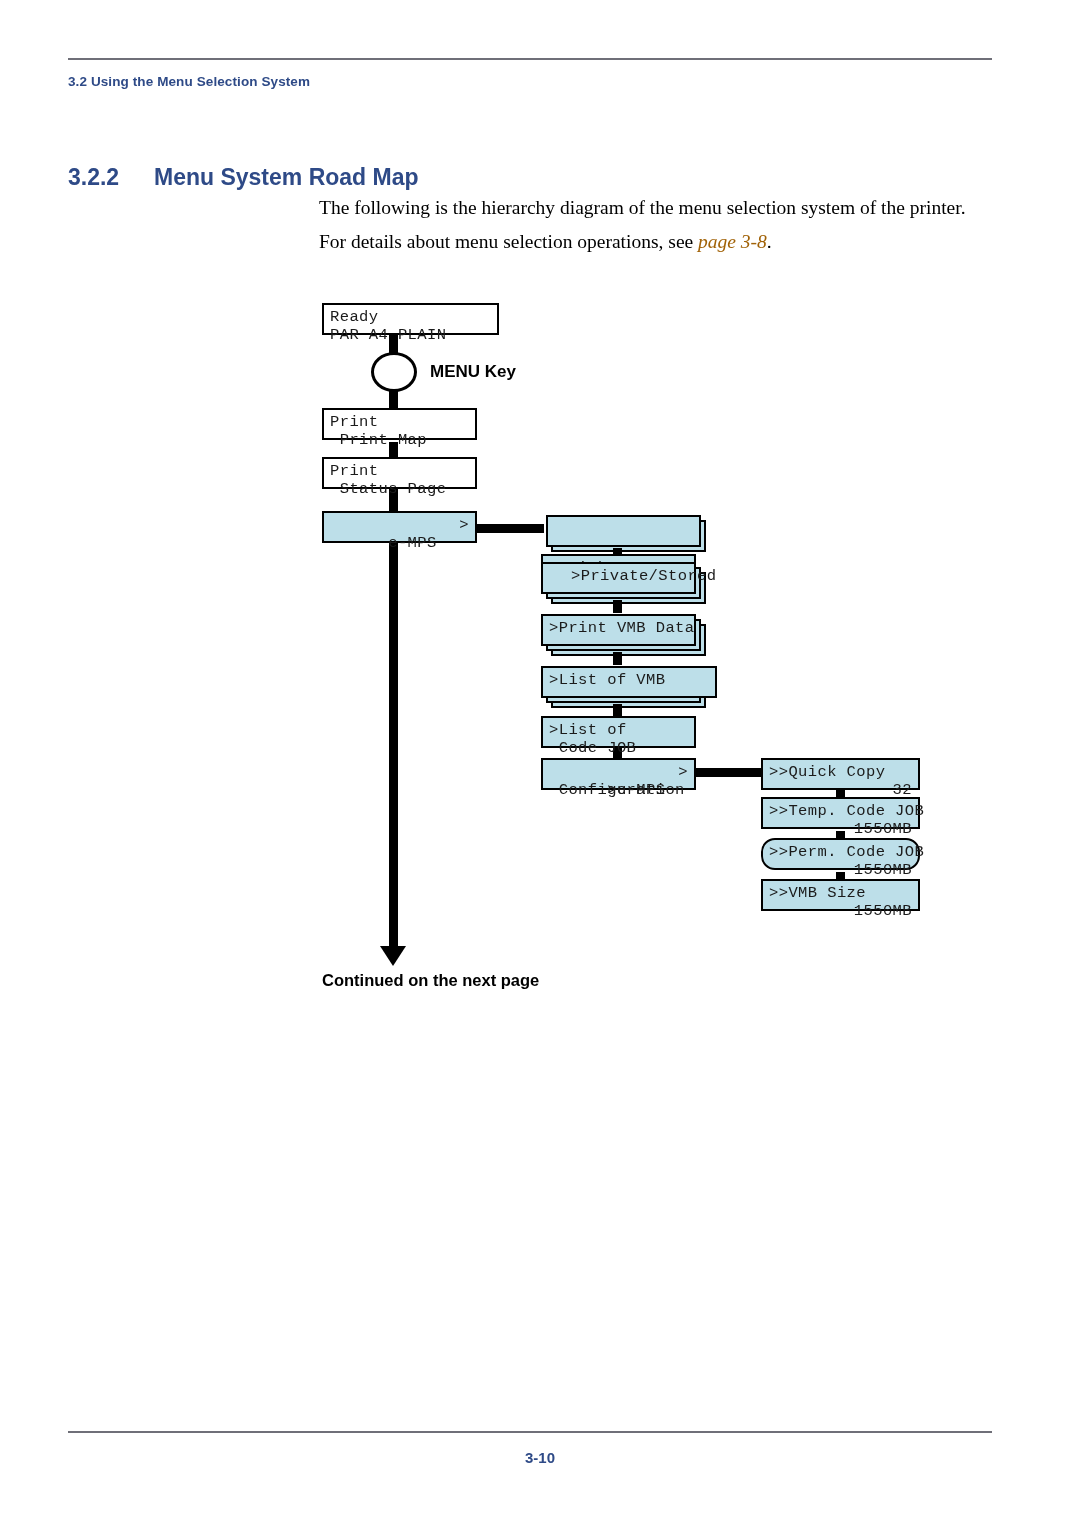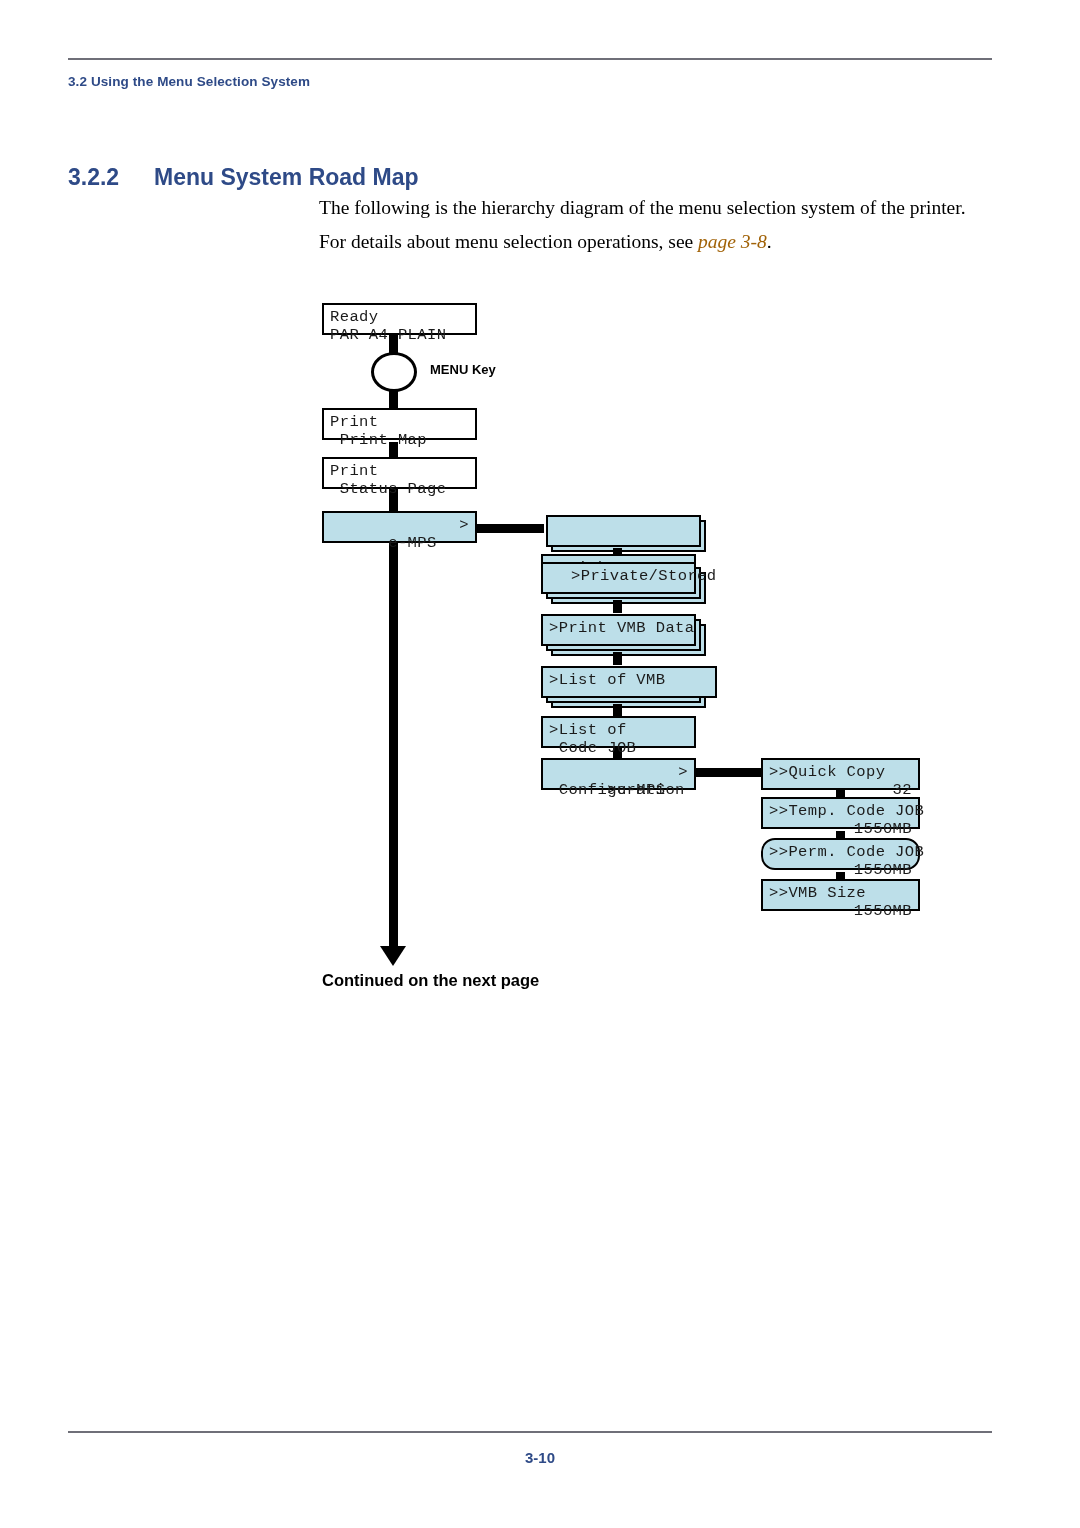--- a/index.html
+++ b/index.html
@@ -136,21 +136,21 @@
     position: absolute;
     box-sizing: border-box;
     border: 3px solid #000;
     border-radius: 50%;
     background: #fff;
     z-index: 7;
   }
   #menu-key-label {
     position: absolute;
     font-family: "Liberation Sans", sans-serif;
-    font-size: 13px;
+    font-size: 17px;
     font-weight: bold;
     color: #000;
     z-index: 7;
     white-space: nowrap;
   }
 
   #continued-label {
     position: absolute;
     font-family: "Liberation Sans", sans-serif;
     font-size: 16.5px;
@@ -195,21 +195,21 @@
   <div class="conn" style="left:613px; top:704px; width:9px; height:12px;"></div>
   <div class="conn" style="left:613px; top:746px; width:9px; height:12px;"></div>
 
   <div class="conn" style="left:836px; top:786px; width:9px; height:11px;"></div>
   <div class="conn" style="left:836px; top:831px; width:9px; height:11px;"></div>
   <div class="conn" style="left:836px; top:872px; width:9px; height:11px;"></div>
 
   <div id="menu-key-circle" style="left:371px; top:352px; width:46px; height:40px;"></div>
   <div id="menu-key-label" style="left:430px; top:362px;">MENU Key</div>
 
-  <div class="lcd" style="left:322px; top:303px; width:155px; height:32px;">
+  <div class="lcd" style="left:322px; top:303px; width:177px; height:32px;">
     <div class="row">Ready</div>
     <div class="row">PAR A4 PLAIN</div>
   </div>
 
   <div class="lcd" style="left:322px; top:408px; width:155px; height:32px;">
     <div class="row">Print</div>
     <div class="row"> Print Map</div>
   </div>
 
   <div class="lcd" style="left:322px; top:457px; width:155px; height:32px;">

